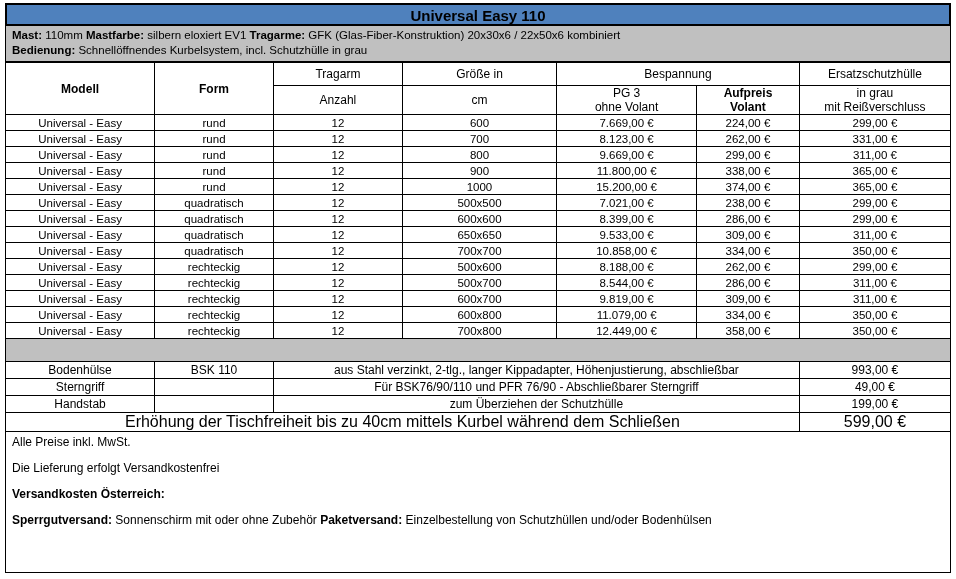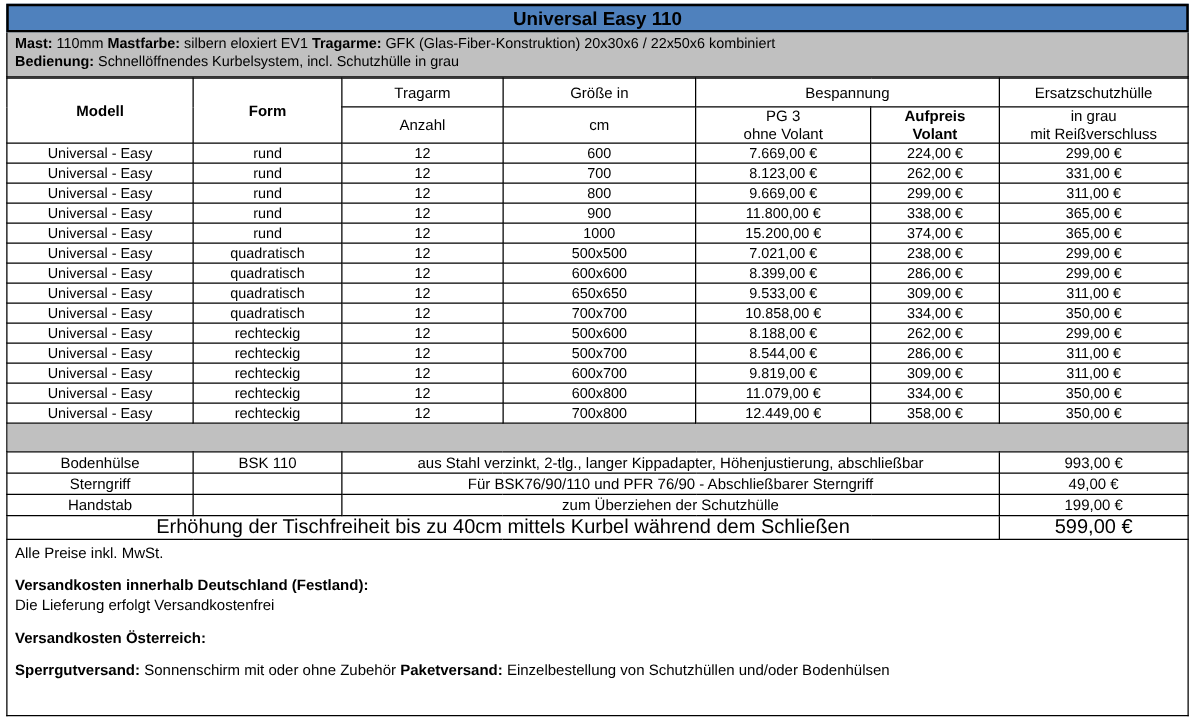--- a/index.html
+++ b/index.html
@@ -319,21 +319,20 @@
           <td colspan="6">Erhöhung der Tischfreiheit bis zu 40cm mittels Kurbel während dem Schließen</td>
           <td>599,00 €</td>
         </tr>
       </tbody>
   </table>
 
   <div class="notes">
     <div id="notes-body">
         <div class="note-line"><span>Alle Preise inkl. MwSt.</span></div>
         <div class="note-line gap"></div>
-        <div class="note-line"><b>Versandkosten innerhalb Deutschland (Festland):</b></div>
         <div class="note-line"><span>Die Lieferung erfolgt Versandkostenfrei</span></div>
         <div class="note-line gap"></div>
         <div class="note-line"><b>Versandkosten Österreich:</b></div>
         <div class="note-line gap"></div>
         <div class="note-line"><b>Sperrgutversand:</b><span> Sonnenschirm mit oder ohne Zubehör </span><b>Paketversand:</b><span> Einzelbestellung von Schutzhüllen und/oder Bodenhülsen</span></div>
       </div>
   </div>
 
 </div>
 

